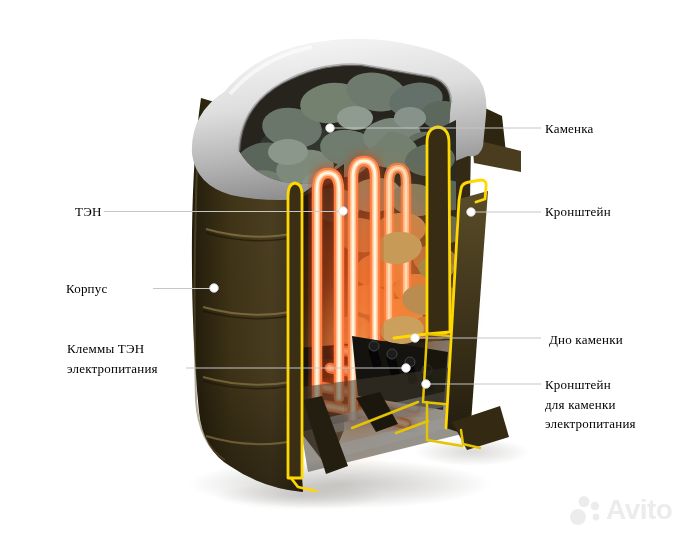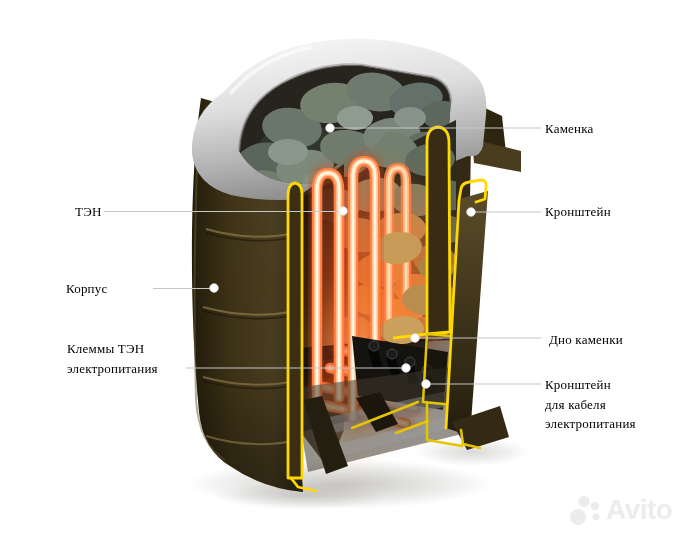--- a/index.html
+++ b/index.html
@@ -292,21 +292,21 @@
   <span>Каменка</span>
 </div>
 <div class="callout" style="left:545px;top:202px">
   <span>Кронштейн</span>
 </div>
 <div class="callout" style="left:549px;top:330px">
   <span>Дно каменки</span>
 </div>
 <div class="callout" style="left:545px;top:375px">
   <span>Кронштейн</span>
-  <span>для кабеля</span>
+  <span>для каменки</span>
   <span>электропитания</span>
 </div>
 
 <div class="wm">
   <svg width="34" height="36" viewBox="0 0 34 36">
     <g fill="#ececec">
       <circle cx="9" cy="25" r="8"></circle>
       <circle cx="15" cy="9.5" r="5.5"></circle>
       <circle cx="26" cy="14" r="4.2"></circle>
       <circle cx="27" cy="25" r="3.4"></circle>

